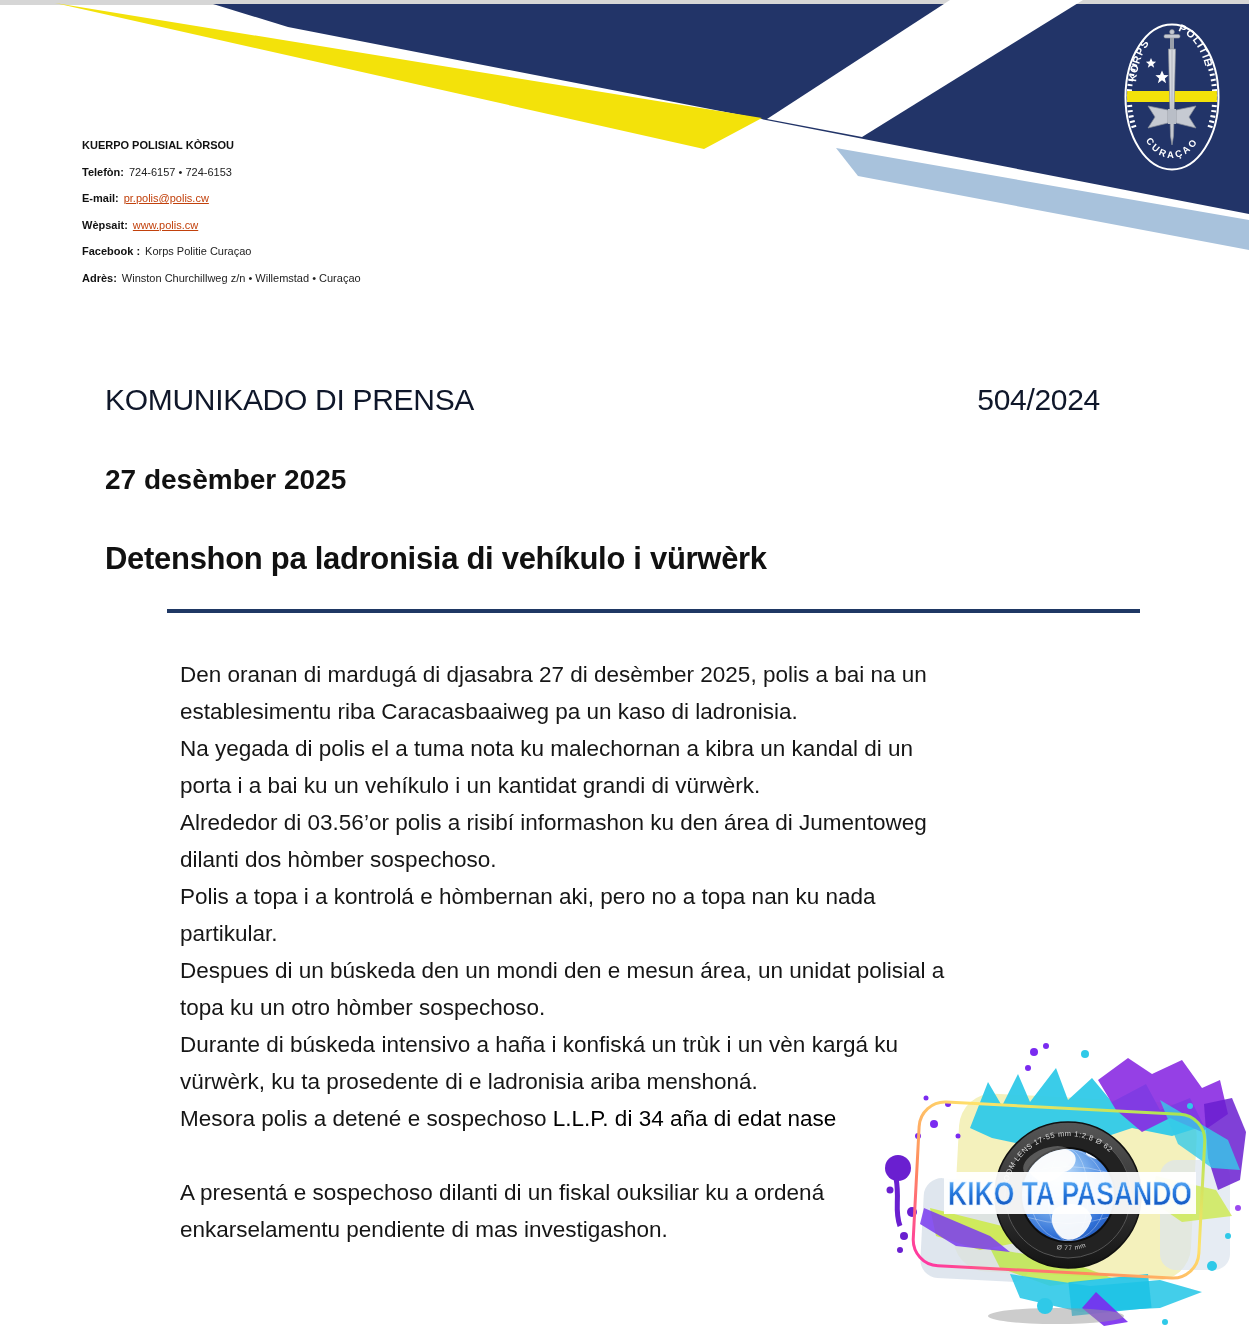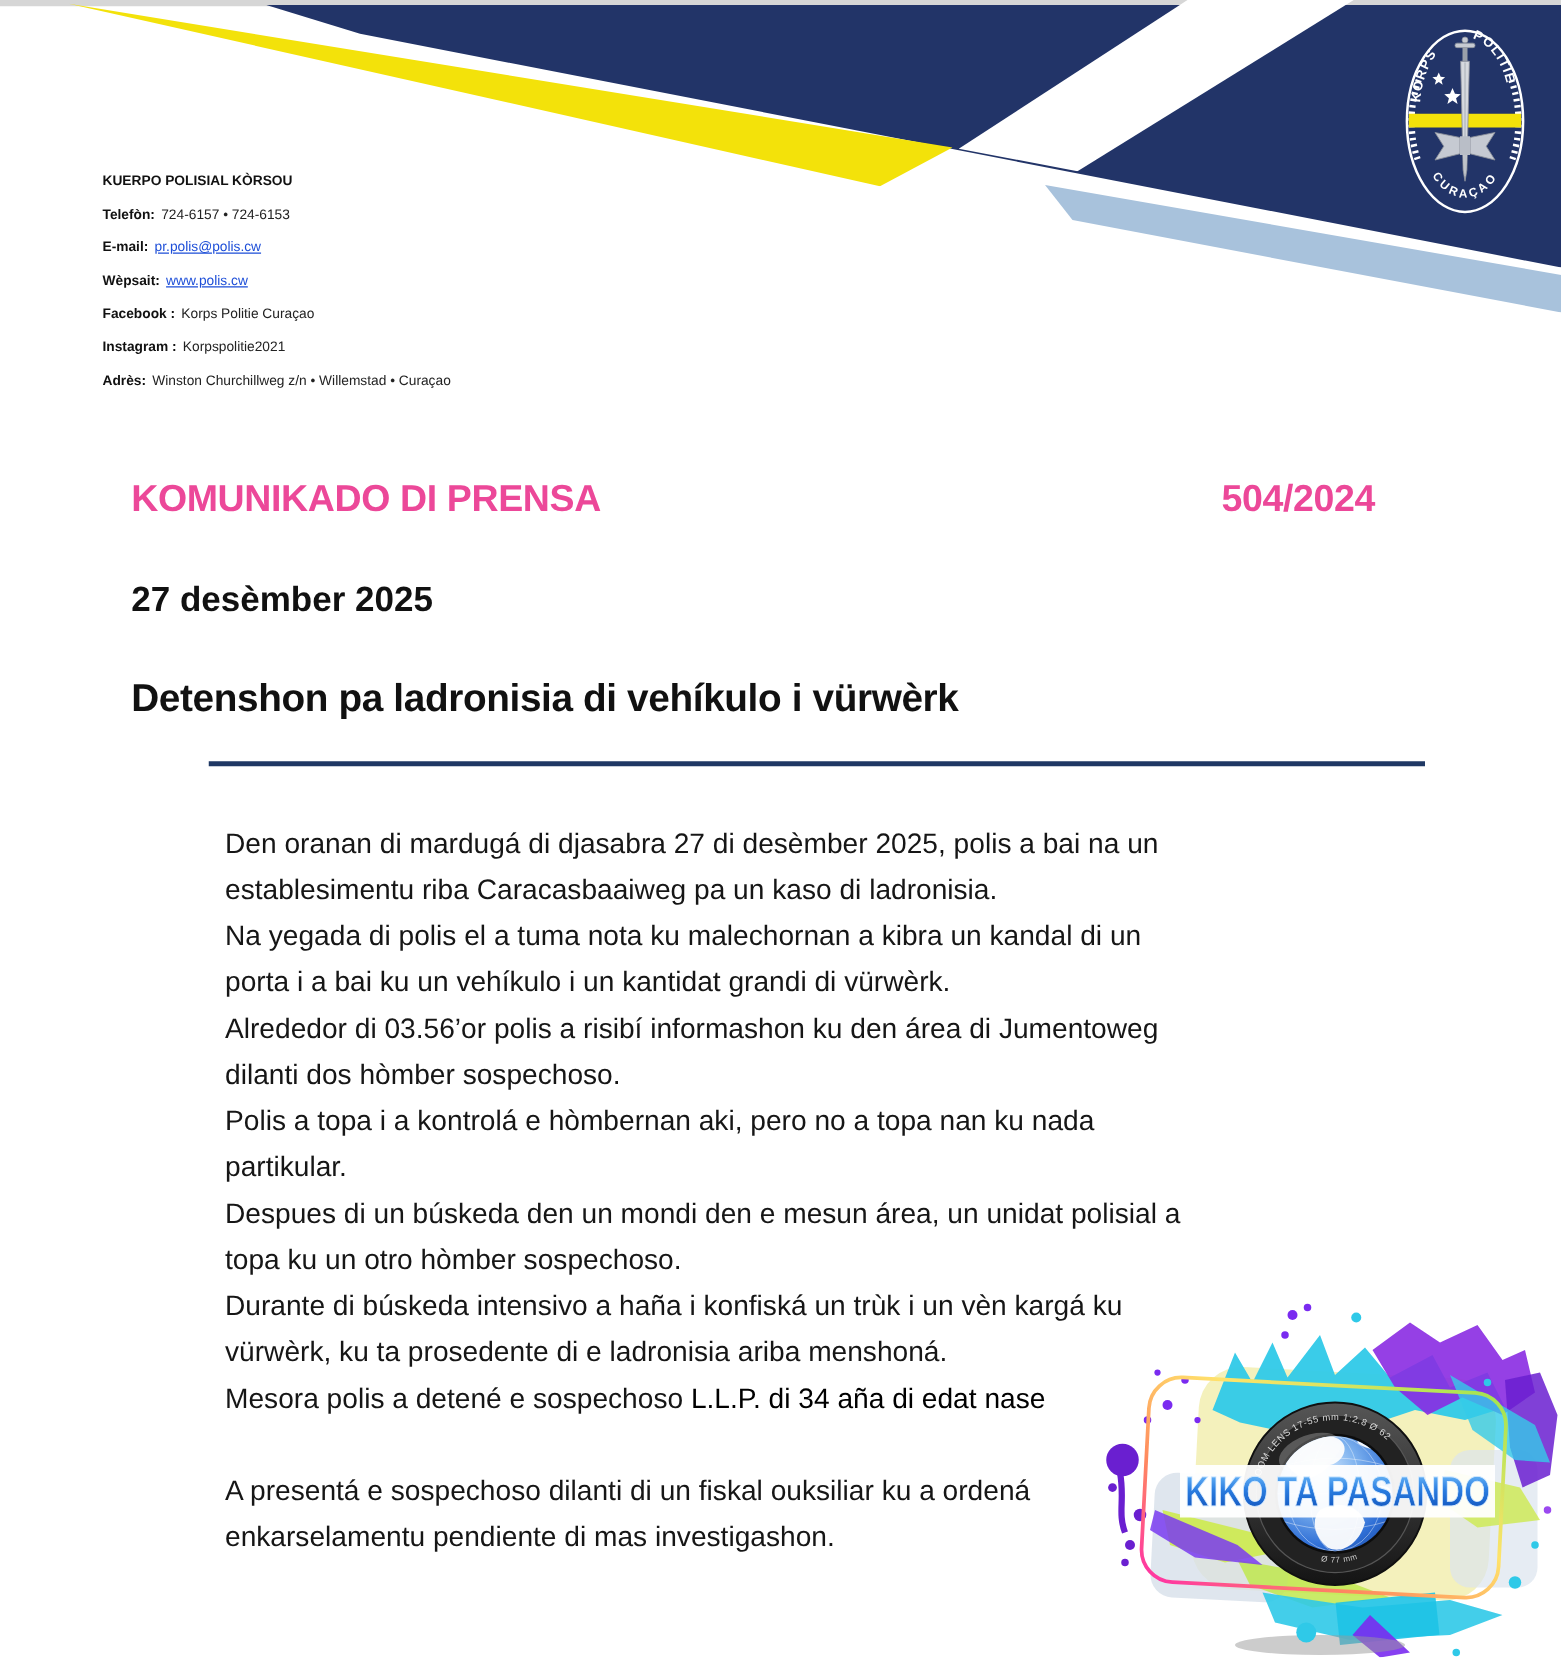--- a/index.html
+++ b/index.html
@@ -15,25 +15,25 @@
   .hdr-navy  { background:#223468; clip-path:polygon(213px 4px, 1249px 4px, 1249px 214px, 288px 27px); }
   .hdr-yellow{ background:#f3e20a; clip-path:polygon(55px 3px, 762px 118px, 704px 149px); }
   .hdr-white-stripe { background:#ffffff; clip-path:polygon(950px 0px, 1083px 0px, 862px 137px, 767px 119px); }
   .hdr-lightblue { background:#a8c2dc; clip-path:polygon(836px 148px, 1249px 220px, 1249px 250px, 858px 176px); }
   .logo-svg { position:absolute; left:1122px; top:22px; width:100px; height:150px; }
 
   
   .contact { position:absolute; left:82px; top:132px; font-size:11px; line-height:26.6px; white-space:nowrap; }
   .c-label { font-weight:bold; color:#111; }
   .c-val   { color:#222; margin-left:5px;text-align:center; }
-  a.link, .link { color:#1d4ed8; text-decoration:underline; margin-left:5px; cursor:pointer; }
+  a.link, .link { color:#c2410c; text-decoration:underline; margin-left:5px; cursor:pointer; }
 
   
   .title-row { position:absolute; left:105px; top:383px; width:995px; display:flex; justify-content:space-between; align-items:baseline; }
-  .doc-title, .doc-number { font-size:30px; font-weight:bold; color:#ec4899; letter-spacing:-0.3px; }
+  .doc-title, .doc-number { font-size:30px; font-weight:normal; color:#0f172a; letter-spacing:-0.3px; }
   .doc-date { position:absolute; left:105px; top:464px; font-size:28px; font-weight:bold; color:#111; }
   .headline { position:absolute; left:105px; top:541px; font-size:31px; font-weight:bold; color:#111; letter-spacing:-0.3px; }
   .rule { position:absolute; left:167px; top:609px; width:973px; height:4px; background:#1f3864; }
 
   
   .body-text { position:absolute; left:180px; top:656px; font-size:22.5px; color:#161616; z-index:1; }
   .b-line { height:37px; line-height:37px; white-space:nowrap; }
   .b-blank { height:37px; }
   .b-bold { font-weight:normal; color:#000; }
 
@@ -85,21 +85,20 @@
     <textPath href="#logoBotArc" startOffset="50%">CURAÇAO</textPath>
   </text>
 </svg>
 
 <div class="contact">
   <div class="contact-line"><span class="c-label">KUERPO POLISIAL KÒRSOU</span></div>
   <div class="contact-line"><span class="c-label">Telefòn:</span><span class="c-val">724-6157 • 724-6153</span></div>
   <div class="contact-line"><span class="c-label">E-mail:</span><a class="link">pr.polis@polis.cw</a></div>
   <div class="contact-line"><span class="c-label">Wèpsait:</span><a class="link">www.polis.cw</a></div>
   <div class="contact-line"><span class="c-label">Facebook :</span><span class="c-val">Korps Politie Curaçao</span></div>
-  <div class="contact-line"><span class="c-label">Instagram :</span><span class="c-val">Korpspolitie2021</span></div>
   <div class="contact-line"><span class="c-label">Adrès:</span><span class="c-val">Winston Churchillweg z/n • Willemstad • Curaçao</span></div>
 </div>
 
 <div class="title-row">
   <span class="doc-title">KOMUNIKADO DI PRENSA</span>
   <span class="doc-number">504/2024</span>
 </div>
 <div class="doc-date">27 desèmber 2025</div>
 <div class="headline">Detenshon pa ladronisia di vehíkulo i vürwèrk</div>
 <div class="rule"></div>

